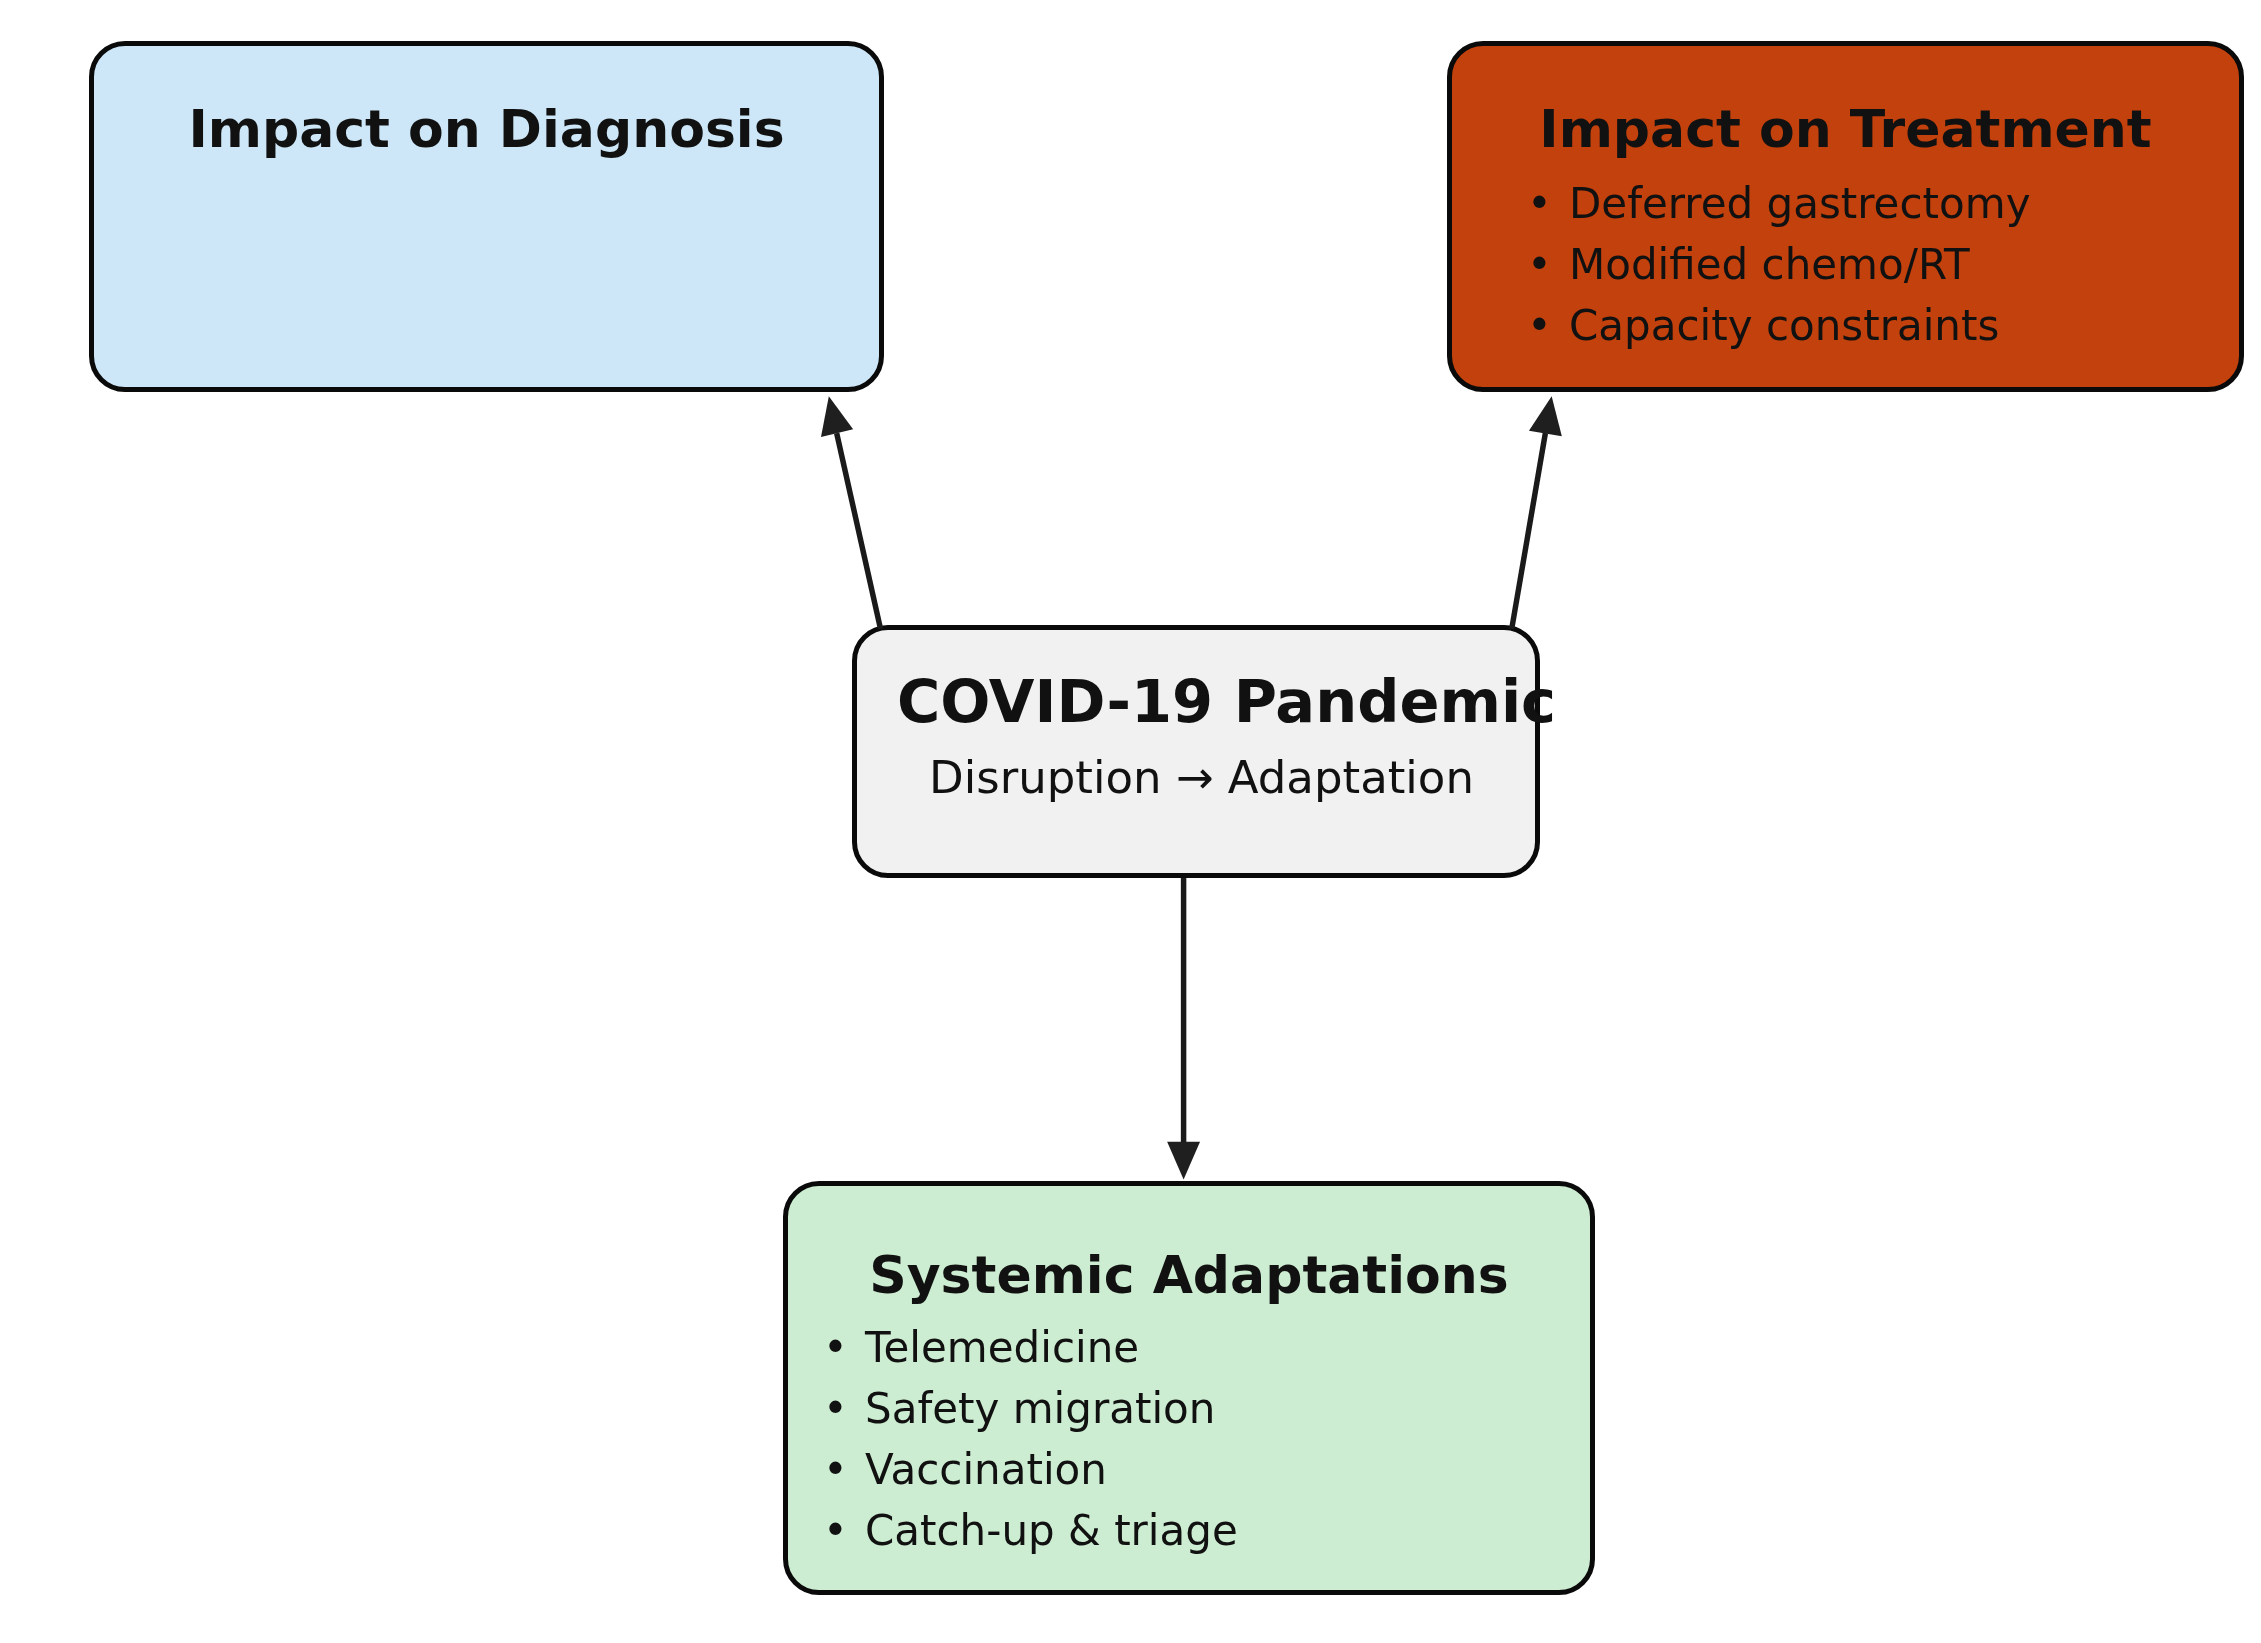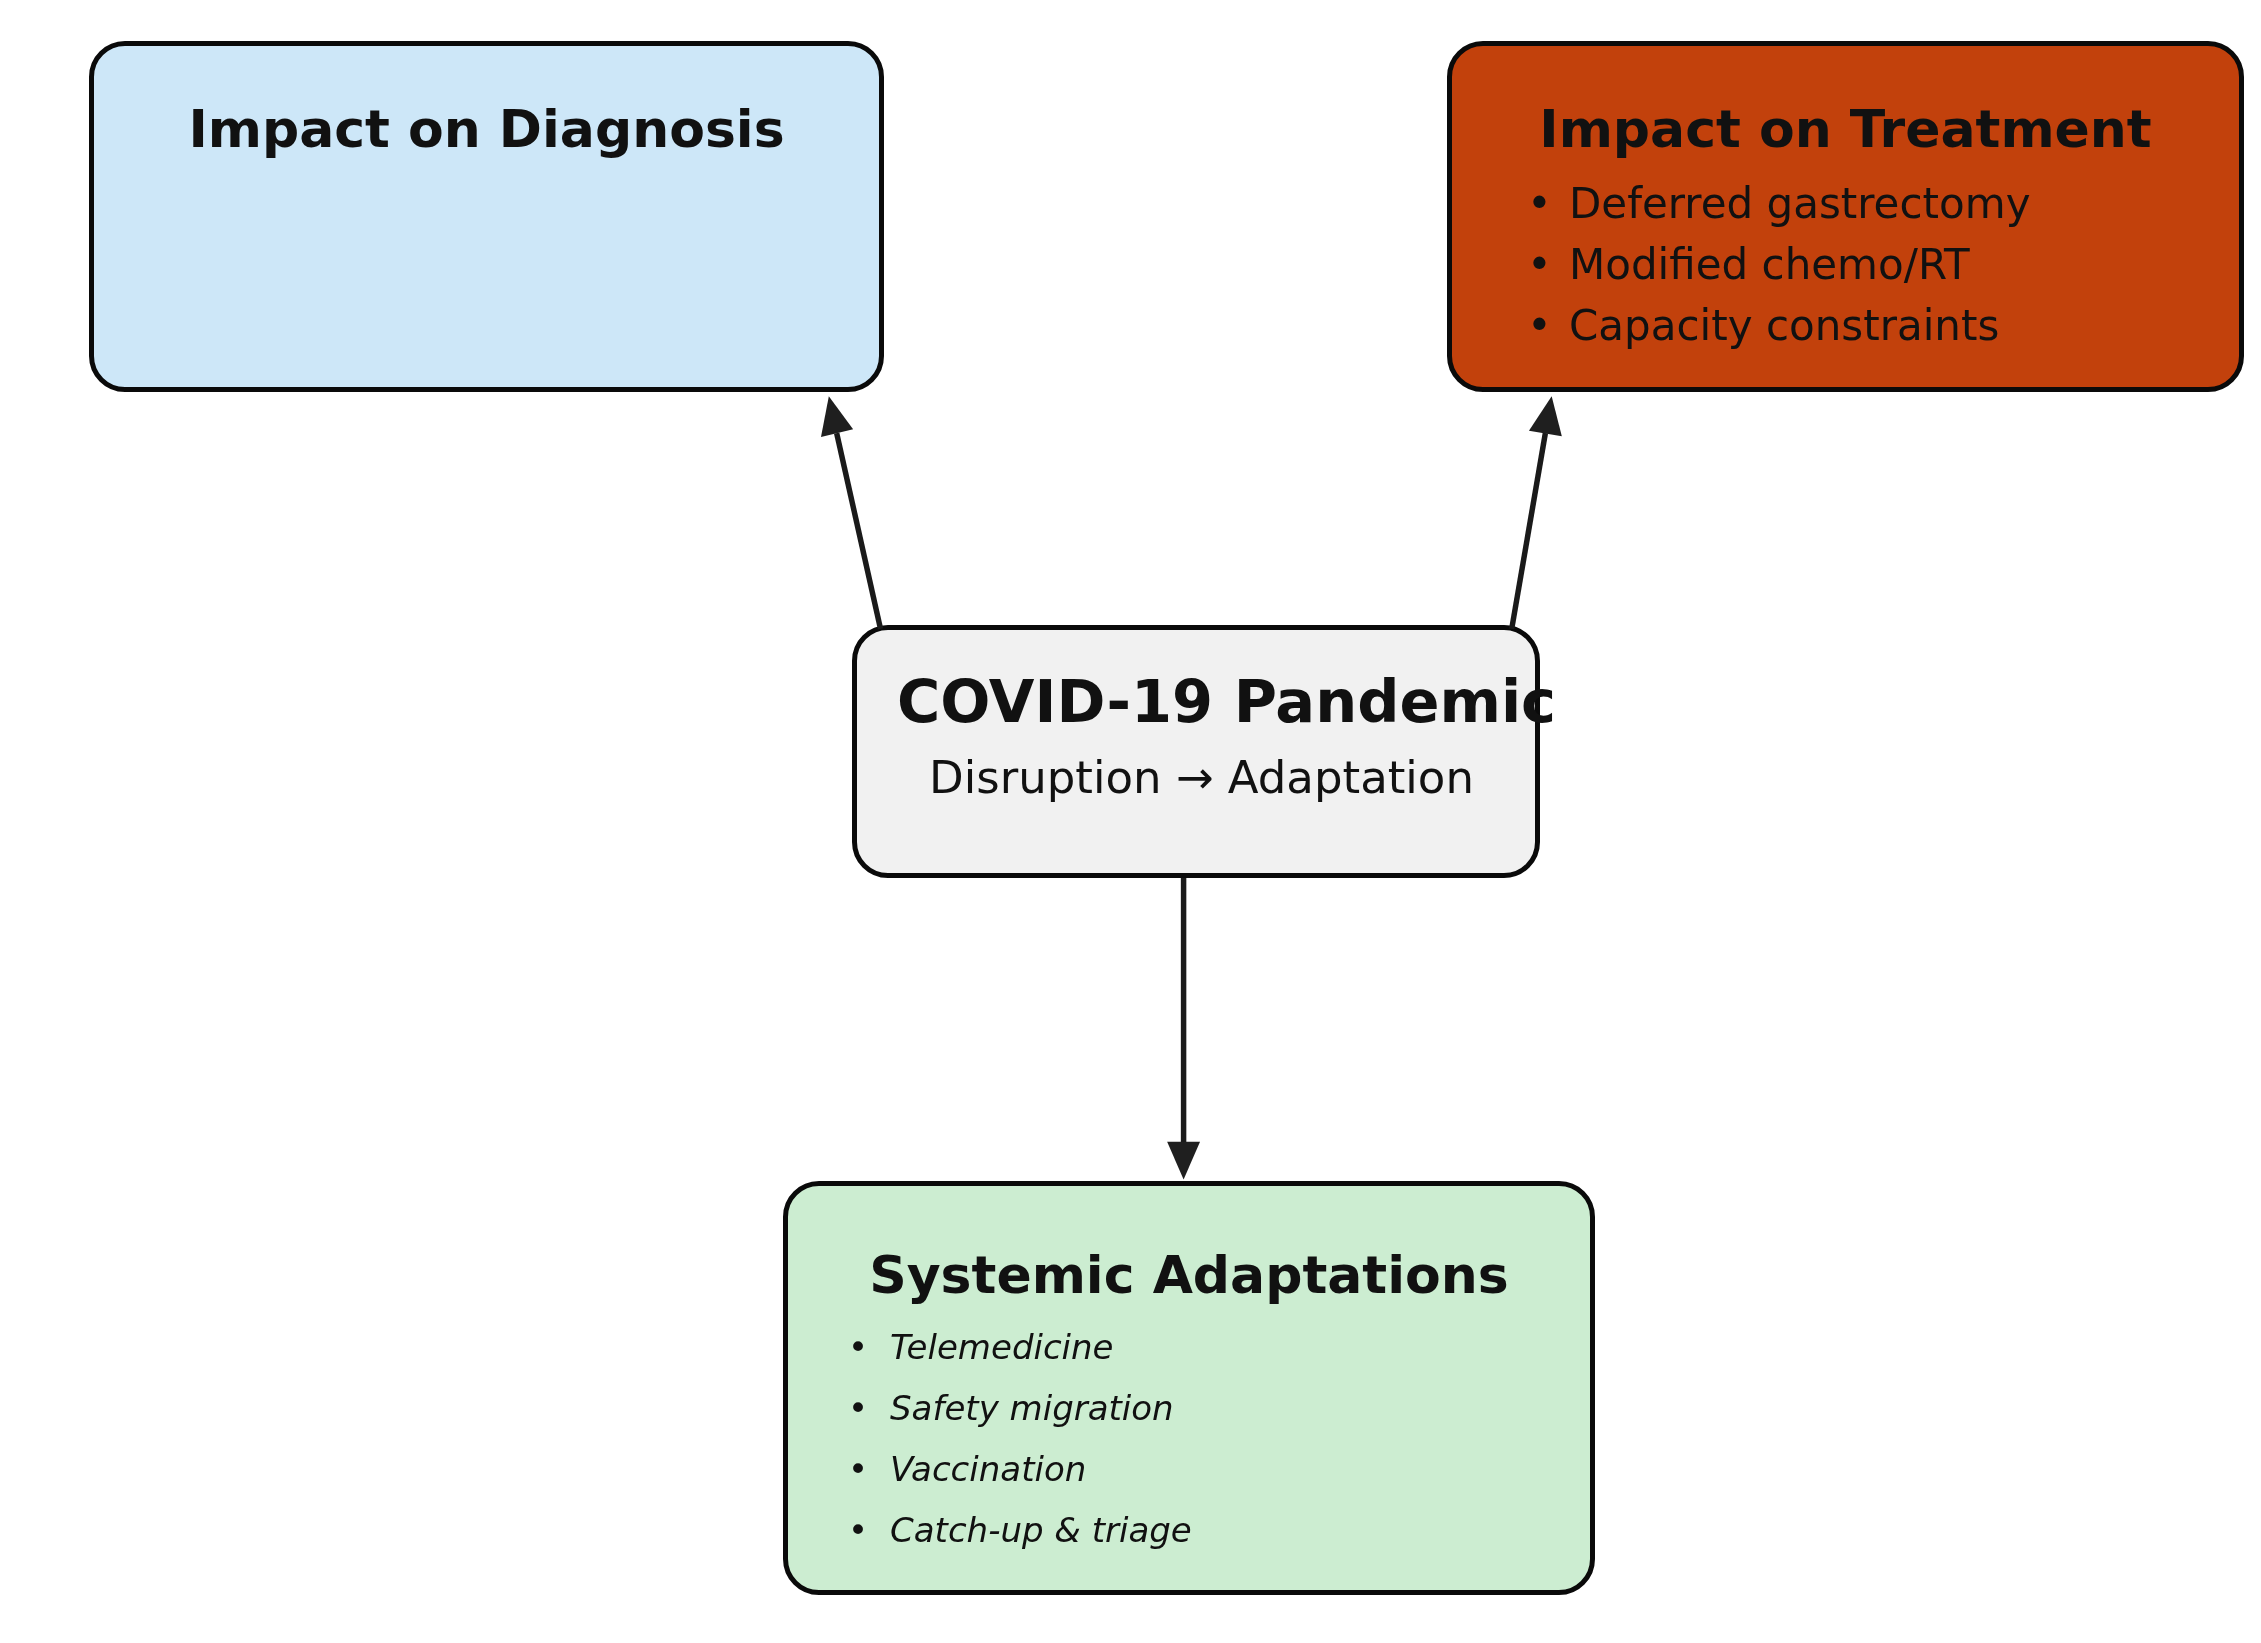--- a/index.html
+++ b/index.html
@@ -28,21 +28,21 @@
   
   .adaptations{left:735px;top:1181px;width:812px;height:414px;background:#CCEDD1;}
 
   .diagnosis .node-title,.treatment .node-title{margin-top:55px;font-size:52px;line-height:56px;}
   .diagnosis .bullets,.treatment .bullets{margin-top:15.7px;padding-left:75px;font-size:42px;line-height:61px;}
 
   .center .node-title{margin-top:38px;font-size:59px;line-height:67px;padding-left:40px;}
   .center .subtitle{margin-top:17px;font-size:45px;line-height:52px;}
 
   .adaptations .node-title{margin-top:61px;font-size:52px;line-height:56px;}
-  .adaptations .bullets{margin-top:14px;padding-left:60px;font-size:34px;line-height:61px;font-style:italic;}
+  .adaptations .bullets{margin-top:14px;padding-left:35px;font-size:42px;line-height:61px;}
 
   svg.arrows{position:absolute;left:0;top:0;pointer-events:none;}
   .arrow-line{stroke:#1a1a1a;stroke-width:7;fill:none;}
   .arrow-head{fill:#1f1f1f;stroke:none;}
 </style>
 </head>
 <body>
 
 <div class="canvas">
 

